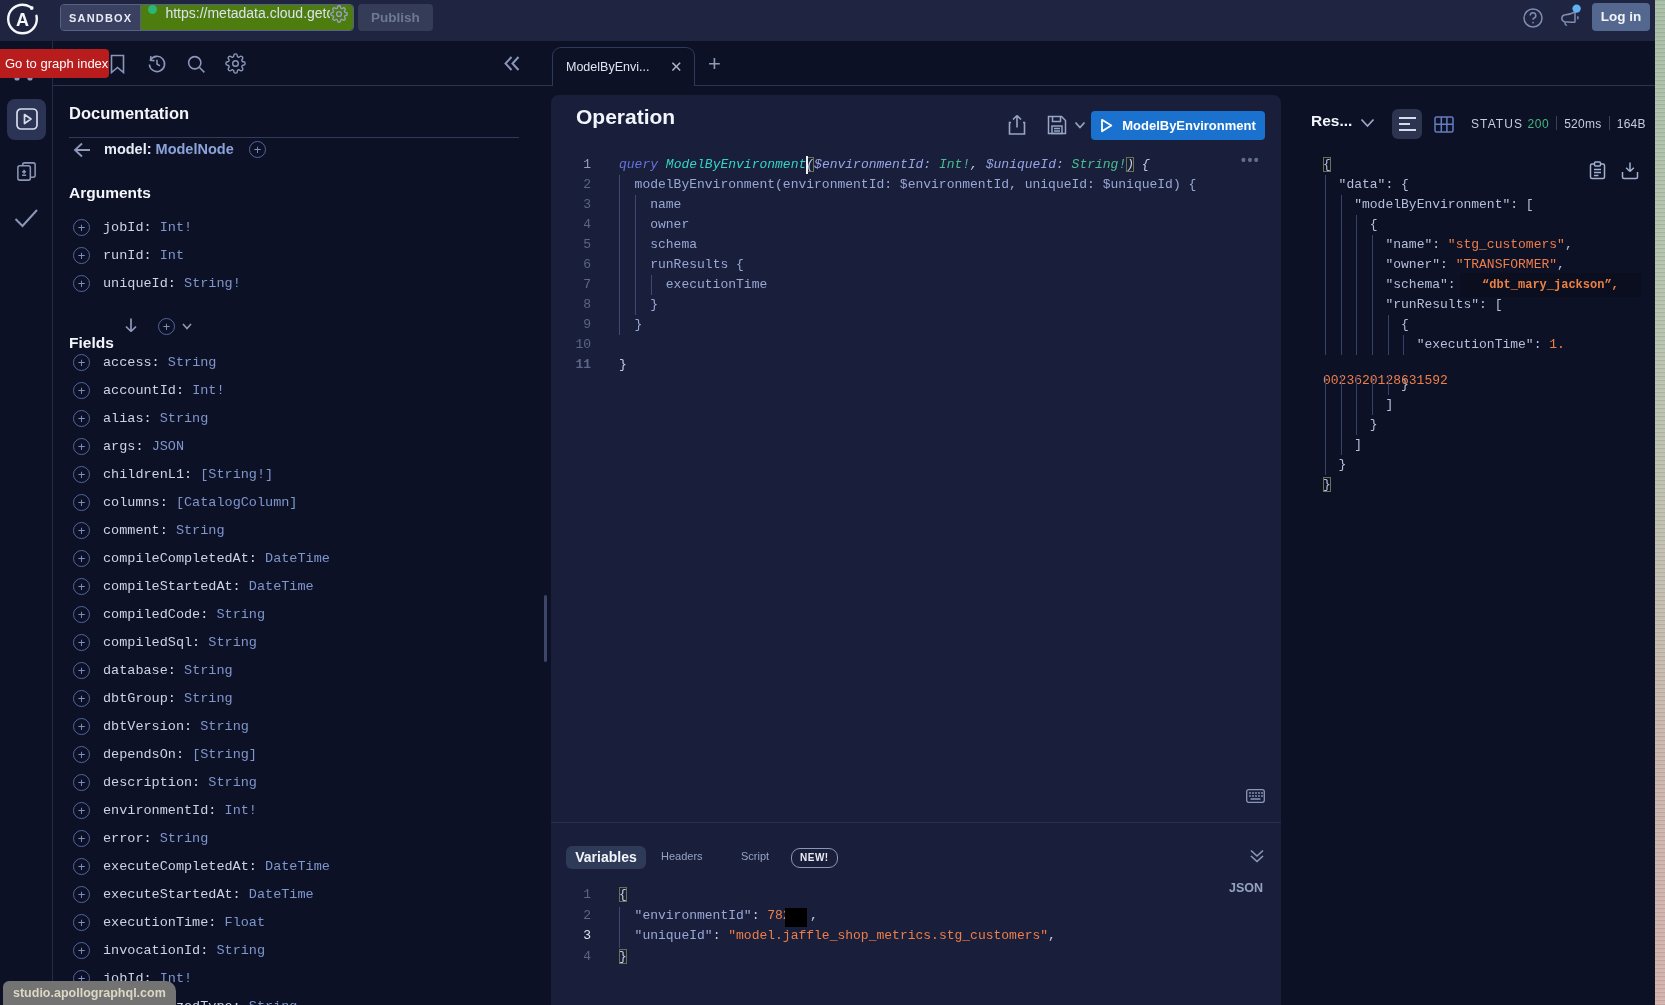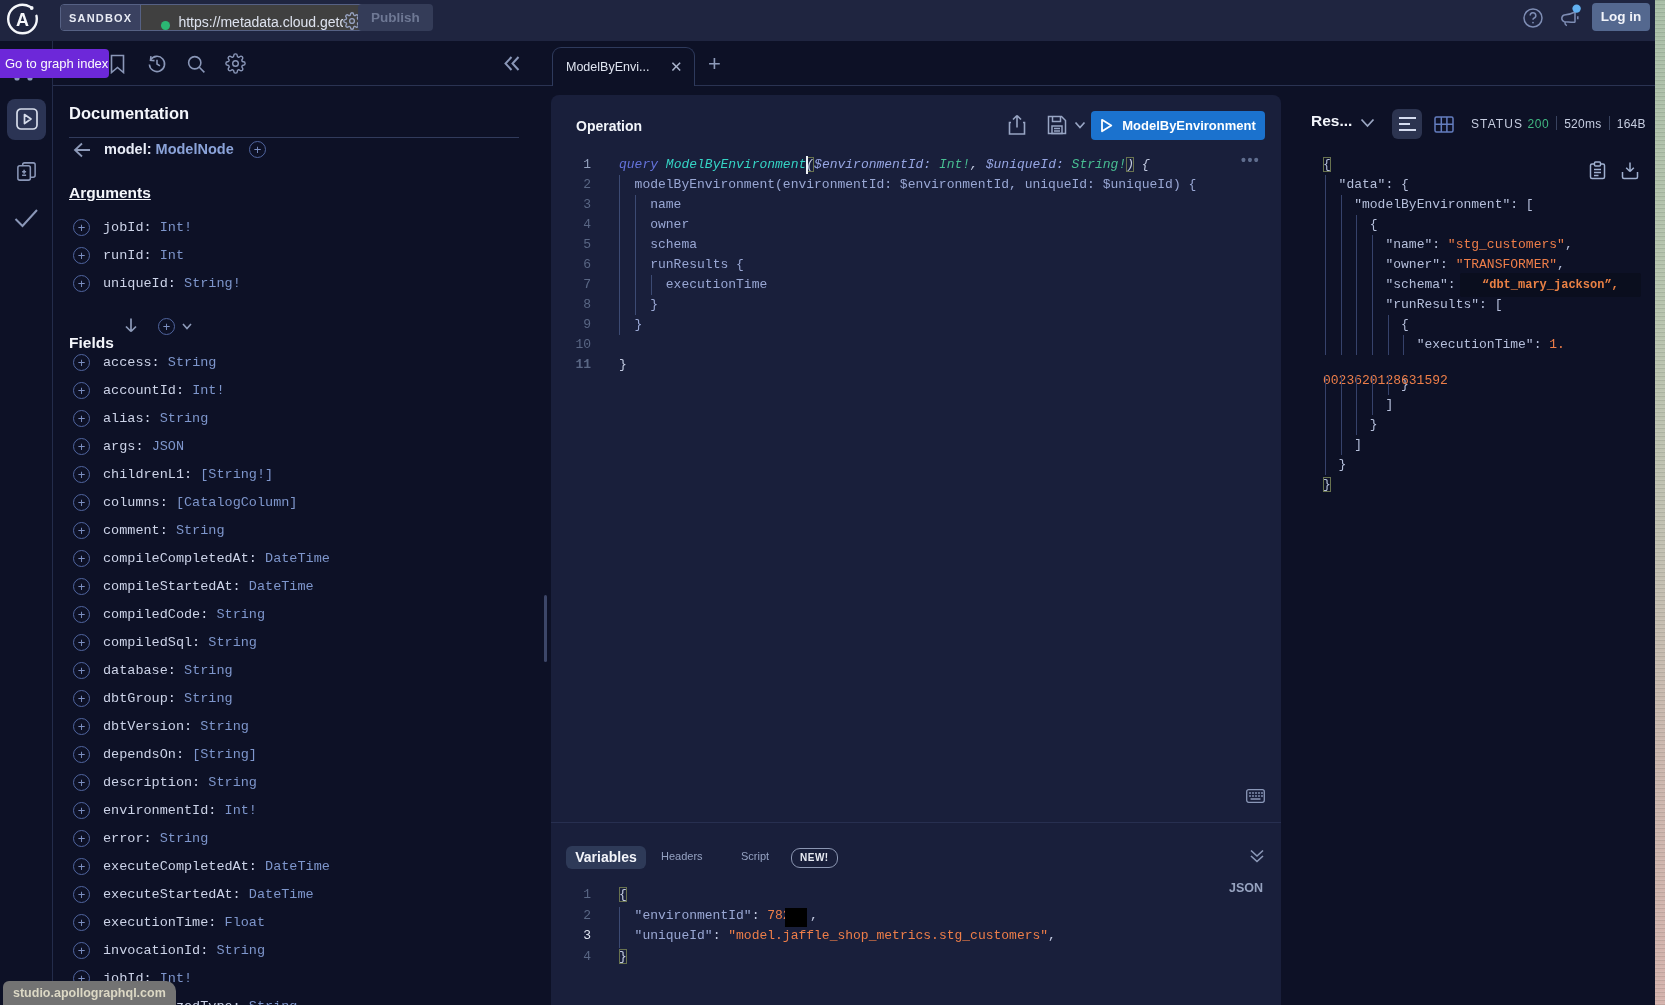--- a/index.html
+++ b/index.html
@@ -4,56 +4,56 @@
 * { margin:0; padding:0; box-sizing:border-box; }
 html,body { width:1665px; height:1005px; overflow:hidden; }
 body { font-family:"Liberation Sans", sans-serif; background:#0d1126; position:relative; }
 .abs { position:absolute; }
 svg { display:block; }
 
 
 #topbar { left:0; top:0; width:1665px; height:41px; background:#1f2540; }
 #chip { left:60px; top:4px; height:27px; border:1px solid #566184; border-radius:4px; display:flex; overflow:hidden; }
 #chip .sb { background:#3a4160; color:#e8ebf4; font-size:11px; font-weight:bold; letter-spacing:1.2px; padding:0 8px; display:flex; align-items:center; border-right:1px solid #566184; }
-#chip .url { background:#404040; display:flex; align-items:flex-end; padding:0 5px 0 20px; }
+#chip .url { background:#4d7c0f; display:flex; align-items:flex-start; padding:0 5px 0 7px; }
 #chip .dot { width:9px; height:9px; border-radius:50%; background:#2bb673; margin-right:8px; flex:none;}
 #chip .u { color:#dde2ee; font-size:14px; white-space:nowrap; overflow:hidden; width:165px; }
 #publish { left:358px; top:4px; width:75px; height:27px; background:#343c58; border-radius:4px; color:#6e7894; font-weight:bold; font-size:13.5px; text-align:center; line-height:27px; }
 #login { left:1592px; top:3px; width:58px; height:28px; background:#54688f; border-radius:4px; color:#f2f4fa; font-weight:bold; font-size:13.5px; text-align:center; line-height:28px; }
 
 
 #row2line { left:53px; top:85px; width:1612px; height:1px; background:#2a3352; }
 #tab { left:552px; top:47px; width:143px; height:39px; background:#0d1126; border:1px solid #2e3a5c; border-bottom:none; border-radius:9px 9px 0 0; color:#dfe4f0; font-size:12.5px; }
 #tab .lbl { position:absolute; left:13px; top:12px; }
 #tab .x { position:absolute; left:117px; top:10px; color:#aab4cc; font-size:15px; }
 #plus2 { left:708px; top:51px; color:#8d9ab9; font-size:22px; font-weight:normal;}
 
 
 #sidebar { left:0; top:41px; width:53px; height:964px; background:#0d1126; border-right:1px solid #232c4a; }
 #selbtn { left:7px; top:99px; width:39px; height:41px; background:#2b3454; border-radius:8px; }
 
 
-#tooltip1 { left:0; top:49px; width:109px; height:29px; background:#6d28d9; border-radius:0 4px 4px 0; color:#fbfbfc; font-size:13px; line-height:29px; padding-left:5px; z-index:40; white-space:nowrap;}
+#tooltip1 { left:0; top:49px; width:109px; height:29px; background:#b91c1c; border-radius:0 4px 4px 0; color:#fbfbfc; font-size:13px; line-height:29px; padding-left:5px; z-index:40; white-space:nowrap;}
 #bubble { left:3px; top:981px; height:24px; background:#737373; border-radius:6px 10px 0 0; color:#dcd8c5; font-size:12.5px; font-weight:bold; line-height:24px; padding:0 10px; z-index:40; }
 
 
 #doc { left:53px; top:86px; width:495px; height:919px; color:#e8ecf6; }
 #doc h1 { position:absolute; left:16px; top:18px; font-size:16.5px; color:#f4f6fb; }
 #docdiv { left:16px; top:51px; width:450px; height:1px; background:#313b5c; }
 .steel { color:#7e96cc; }
 .fname { color:#ccd3e8; }
 .plus { display:inline-block; width:17px; height:17px; border:1.2px solid #50659f; border-radius:50%; color:#7d90c2; text-align:center; line-height:15px; font-size:13px; font-family:"Liberation Sans"; }
 #doc .row { position:absolute; left:20px; font-size:13.5px; height:20px; display:flex; align-items:center; gap:13px; font-family:"Liberation Mono", monospace; }
 #doc .row .plus { flex:none; }
 #doc h2 { position:absolute; left:16px; font-size:15.5px; color:#f4f6fb; }
 #scrollthumb { left:544px; top:595px; width:3px; height:67px; background:#3c4668; border-radius:2px;}
 
 
 #card { left:551px; top:95px; width:730px; height:910px; background:#191f3b; border-radius:8px 8px 0 0; }
-#card h1 { position:absolute; left:25px; top:23px; font-size:14px; color:#f2f5fb; }
+#card h1 { position:absolute; left:25px; top:10px; font-size:21px; color:#f2f5fb; }
 #runbtn { position:absolute; left:540px; top:16px; width:174px; height:29px; background:#1b72ce; border-radius:4px; color:#fff; font-weight:bold; font-size:13.5px; display:flex; align-items:center; justify-content:center; gap:9px;}
 .codeline { position:absolute; white-space:pre; font-family:"Liberation Mono", monospace; font-size:13px; line-height:20px; height:20px; color:#c3cbe2; }
 .lnum { position:absolute; width:40px; text-align:right; font-family:"Liberation Mono", monospace; font-size:13px; line-height:20px; color:#596684; }
 .kw { color:#6472da; } .opname { color:#35d3c4; } .vname { color:#96a5e2; } .typ { color:#48bd92; }
 .fld { color:#99a7d4; } .punc { color:#c3cbe2; }
 .bm { outline:1px solid #68724f; outline-offset:-1px; }
 .guide { position:absolute; width:1px; background:#3c4a73; }
 #dots3 { position:absolute; left:690px; top:57px; color:#5f6d8e; font-size:14px; letter-spacing:1.5px; font-weight:bold;}
 #carddiv { position:absolute; left:0; top:727px; width:730px; height:1px; background:#272f50; }
 
@@ -171,21 +171,21 @@
   </svg>
 
 <div id="doc" class="abs">
   <h1>Documentation</h1>
   <div id="docdiv" class="abs"></div>
   <svg class="abs" style="left:20px; top:56px;" width="18" height="16" viewBox="0 0 18 16" fill="none" stroke="#8d9ab9" stroke-width="1.8">
       <path d="M9 1.5 L2 8 L9 14.5 M2.3 8 L17 8"></path>
     </svg>
   <div class="abs" style="left:51px; top:55px; font-size:14.5px; font-weight:bold;">model: <span style="color:#8ba3d9;">ModelNode</span></div>
   <div class="abs" style="left:196px; top:54px;"><span class="plus">+</span></div>
-  <h2 style="top:98px;text-decoration:underline;">Arguments</h2>
+  <h2 style="top:98px;">Arguments</h2>
   <h2 style="top:248px;">Fields</h2>
 <div class="row" style="top: 131px;">
       <span class="plus">+</span>
       <span><span class="fname">jobId:</span> <span class="steel">Int!</span></span>
     </div>
     <div class="row" style="top: 159px;">
       <span class="plus">+</span>
       <span><span class="fname">runId:</span> <span class="steel">Int</span></span>
     </div>
     <div class="row" style="top: 187px;">

